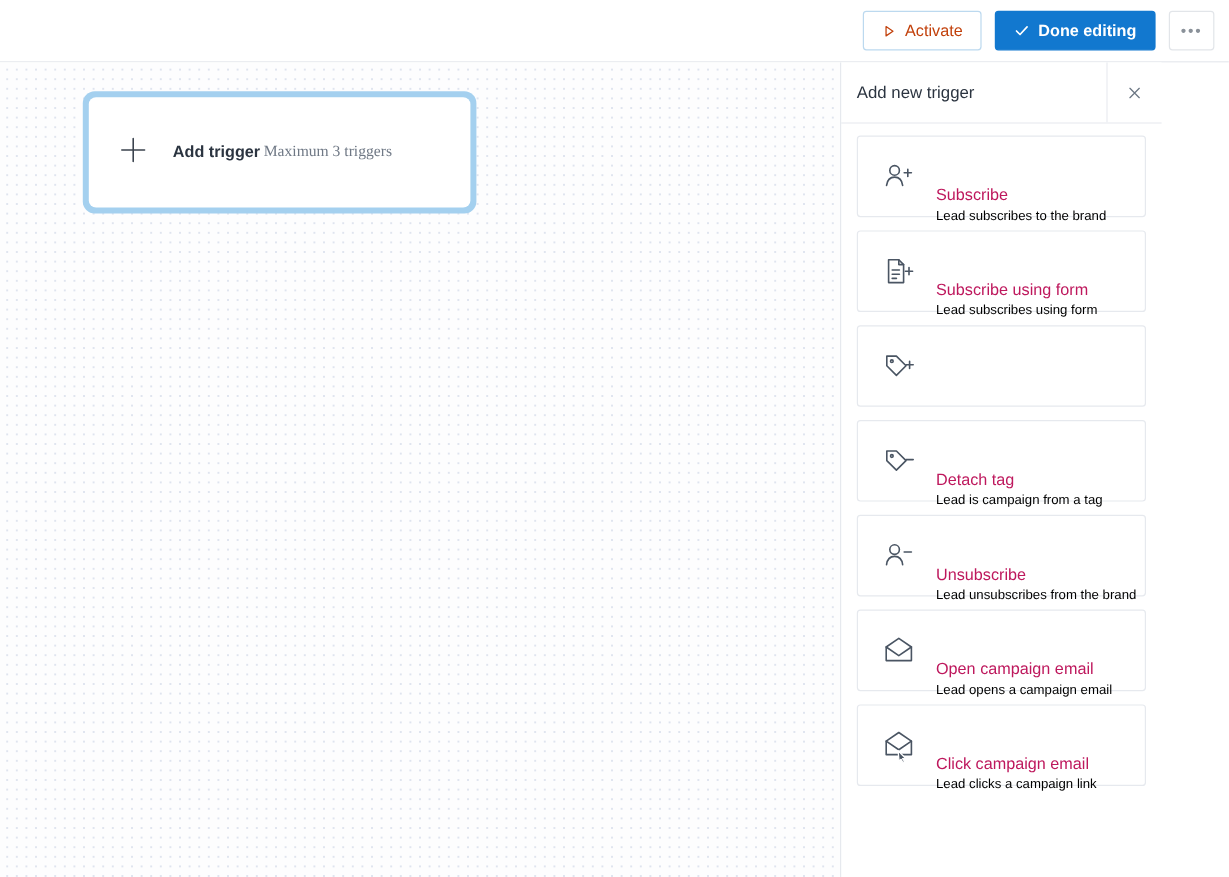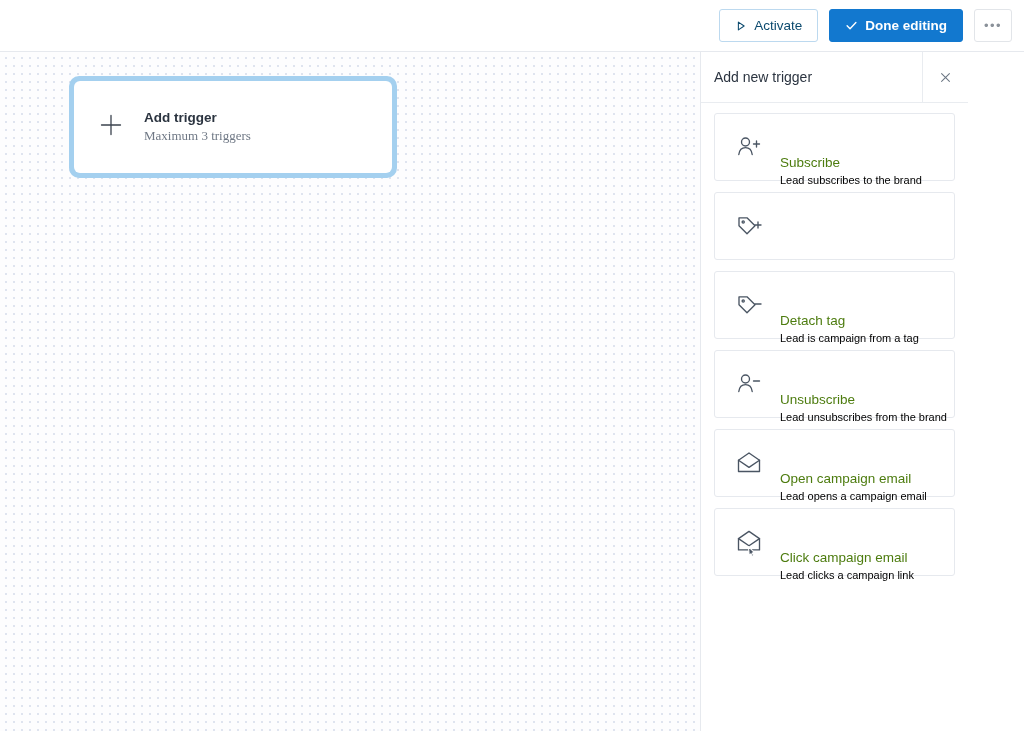--- a/index.html
+++ b/index.html
@@ -25,21 +25,21 @@
     display:inline-flex;align-items:center;gap:7px;
     height:33px;box-sizing:border-box;
     border-radius:3px;
     font-size:13.5px;
     cursor:pointer;
     white-space:nowrap;
   }
   .btn-activate{
     background:#ffffff;
     border:1px solid #bcd9ef;
-    color:#0c4a6e;
+    color:#c2410c;
     padding:0 15px;
     margin-right:11px;
   }
   .btn-done{
     background:#1278cf;
     border:1px solid #1278cf;
     color:#ffffff;
     padding:0 15px;
     font-weight:bold;
     margin-right:11px;
@@ -83,21 +83,21 @@
     background:#ffffff;
     border-radius:6px;
     display:flex;align-items:center;
     box-sizing:border-box;
     padding-left:24px;
     cursor:pointer;
   }
   .node-plus{
     width:26px;height:26px;flex:none;margin-right:20px;
   }
-  .node-txt{display:flex;flex-direction:column;gap:3px;}
+  .node-txt{display:flex;gap:3px;}
   .node-title{
     font-size:13.5px;font-weight:bold;color:#2b3440;line-height:1.15;
   }
   .node-sub{
     font-size:13px;color:#6f7885;line-height:1.15;font-family:Liberation Serif, serif;
   }
 
   
   .panel{
     position:absolute;left:700px;top:52px;
@@ -141,21 +141,21 @@
     margin-bottom:10px;
     padding-left:19px;
     cursor:pointer;
   }
   .item-ico{
     width:30px;height:30px;flex:none;margin-right:16px;color:#4a5563;
   }
   .item-ico svg{display:block;width:100%;height:100%;}
   .item-txt{display:flex;flex-direction:column;gap:3px;min-width:0;}
   .item-title{
-    font-size:13.5px;color:#4d7c0f;line-height:1.2;white-space:nowrap;margin-top:48px;
+    font-size:13.5px;color:#be185d;line-height:1.2;white-space:nowrap;margin-top:48px;
   }
   .item-sub{
     font-size:11px;color:#000000;line-height:1.2;white-space:nowrap;
   }
 </style>
 </head>
 <body>
 
 <div class="topbar">
 
@@ -221,20 +221,34 @@
           <path d="M4.8 22.5 C5.4 17.8 8.3 15.6 11.5 15.6 C14.7 15.6 17.6 17.8 18.2 22.5"></path>
           <path d="M22.5 9 V15 M19.5 12 H25.5"></path>
         </svg>
       </span>
       <div class="item-txt">
         <div class="item-title">Subscribe</div>
         <div class="item-sub">Lead subscribes to the brand</div>
       </div>
     </div>
 
+    <div class="item">
+      <span class="item-ico">
+        <svg viewBox="0 0 30 30" fill="none" stroke="currentColor" stroke-width="1.35" stroke-linecap="round" stroke-linejoin="round">
+          <path d="M6.5 5.5 H15 L19 9.5 V24.5 H6.5 Z"></path>
+          <path d="M15 5.5 V9.5 H19"></path>
+          <path d="M9.5 14 H15.5 M9.5 17.5 H15.5 M9.5 21 H13"></path>
+          <path d="M23.5 12 V18 M20.5 15 H26.5"></path>
+        </svg>
+      </span>
+      <div class="item-txt">
+        <div class="item-title">Subscribe using form</div>
+        <div class="item-sub">Lead subscribes using form</div>
+      </div>
+    </div>
 
     <div class="item">
       <span class="item-ico">
         <svg viewBox="0 0 30 30" fill="none" stroke="currentColor" stroke-width="1.35" stroke-linecap="round" stroke-linejoin="round">
           <path d="M5 14.8 V6.8 H13 L21 14.8 L13 22.8 Z"></path>
           <circle cx="9.2" cy="11" r="1.1"></circle>
           <path d="M24 11 V17 M21 14 H27"></path>
         </svg>
       </span>
     </div>

